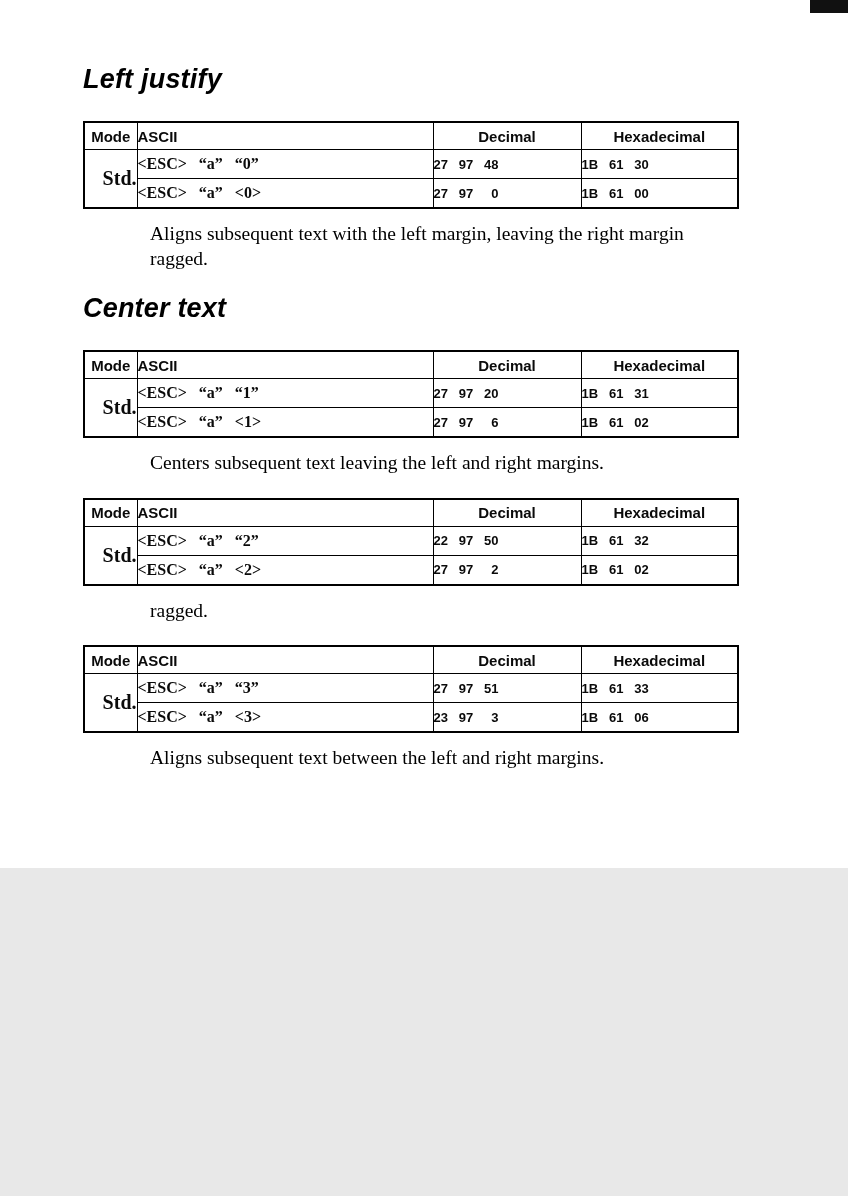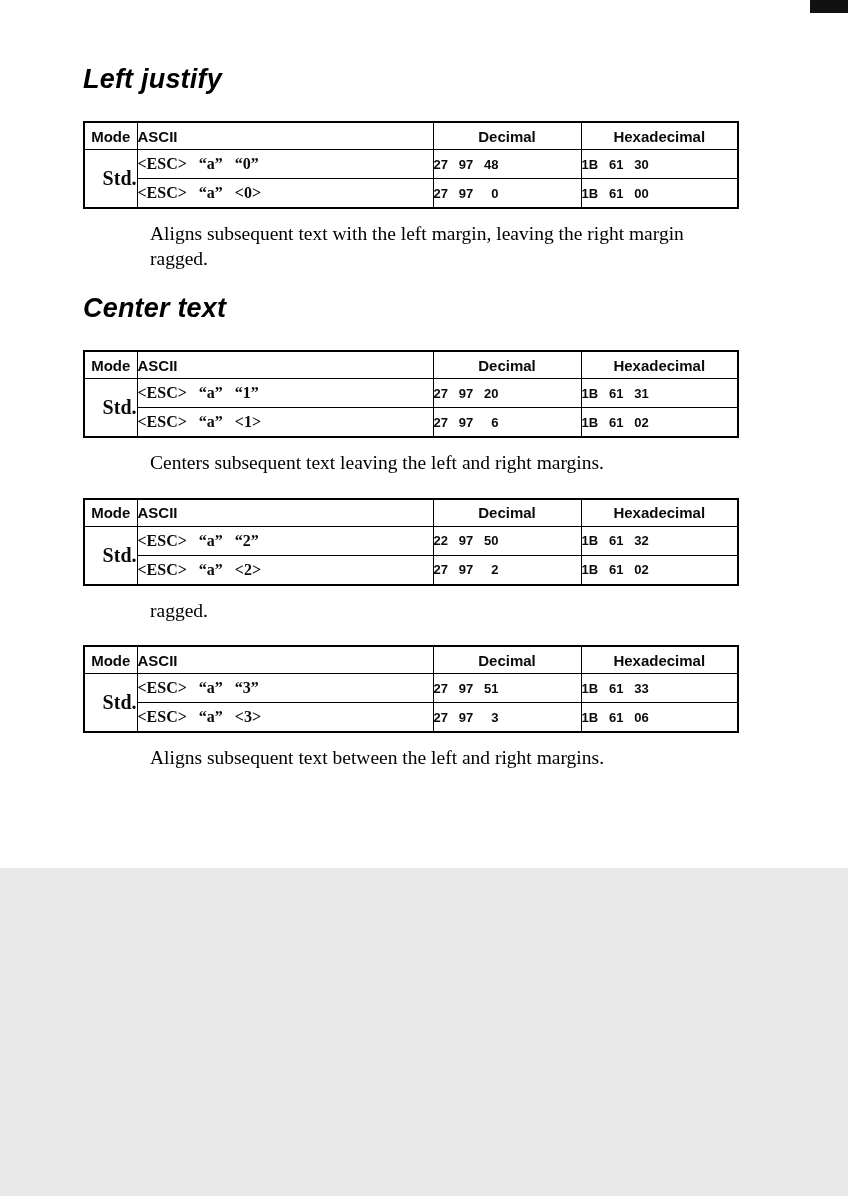--- a/index.html
+++ b/index.html
@@ -252,21 +252,21 @@
         </thead>
         <tbody>
           <tr>
             <td class="mode-cell" rowspan="2">Std.</td>
             <td class="ascii-cell">&lt;ESC&gt;   “a”   “3”</td>
             <td class="dec-cell">27   97   51</td>
             <td class="hex-cell">1B   61   33</td>
           </tr>
           <tr>
             <td class="ascii-cell">&lt;ESC&gt;   “a”   &lt;3&gt;</td>
-            <td class="dec-cell">27   97     3</td>
+            <td class="dec-cell">23   97     3</td>
             <td class="hex-cell">1B   61   06</td>
           </tr>
         </tbody>
       </table>
       <div class="description">
         <div>Aligns subsequent text between the left and right margins.</div>
       </div>
     </section>
 
   </div>

